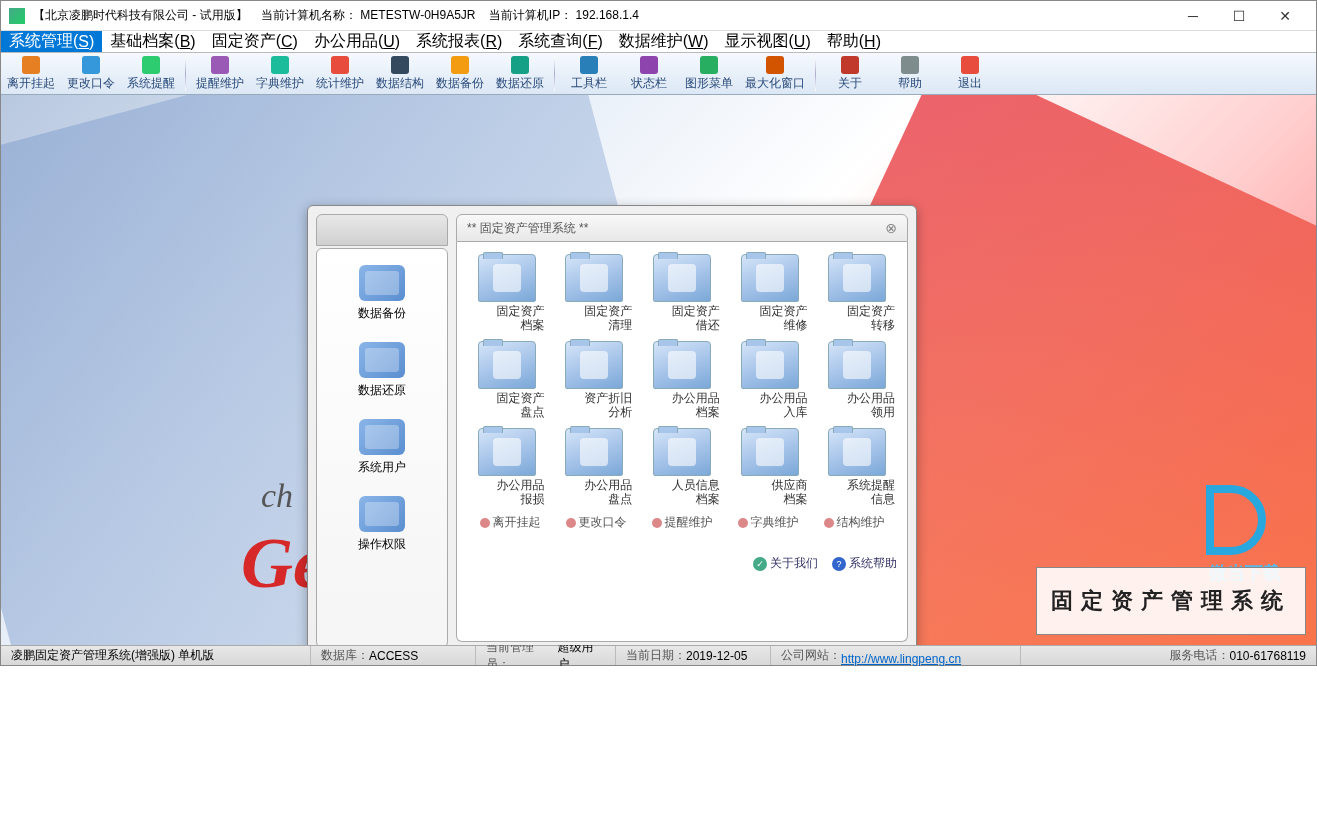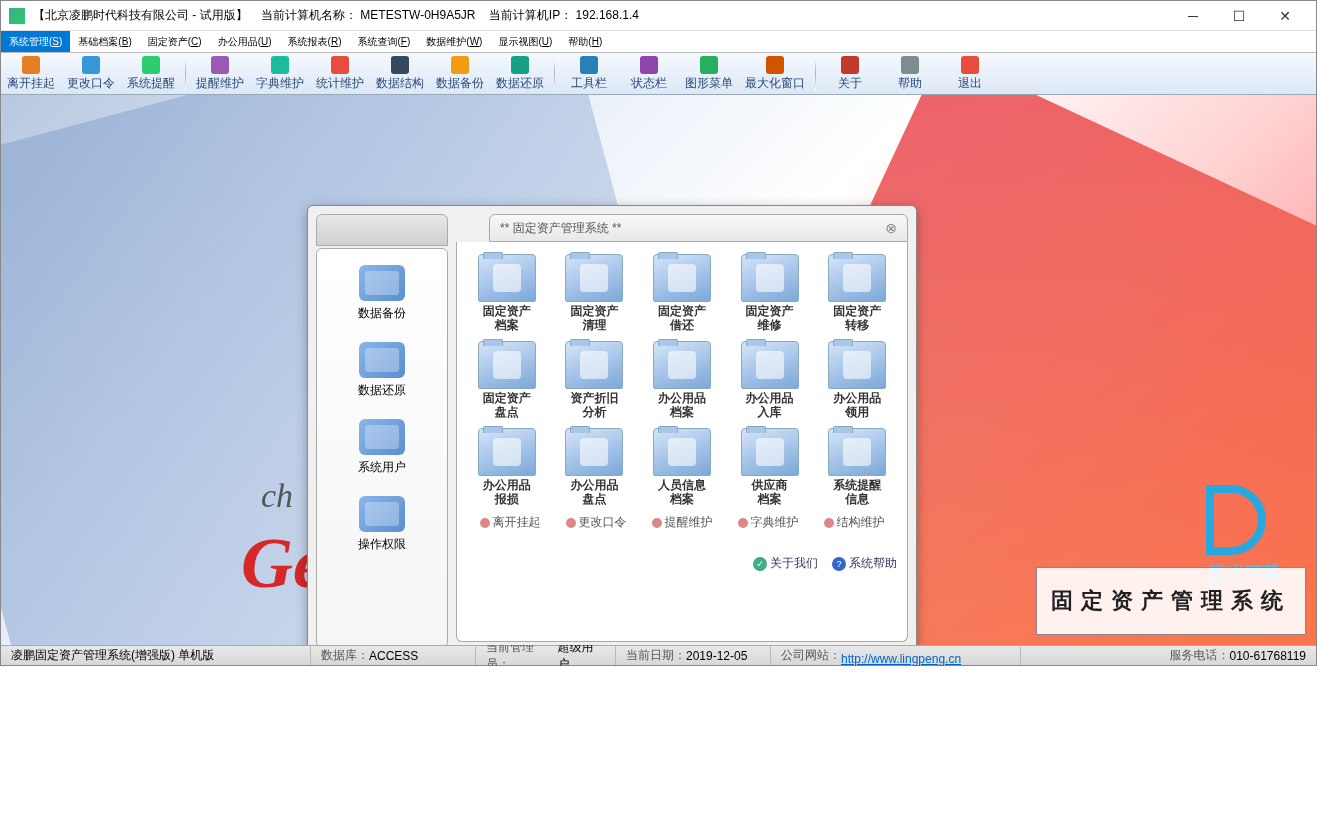--- a/index.html
+++ b/index.html
@@ -3,46 +3,46 @@
 <meta charset="utf-8">
 <style>
 * { margin: 0; padding: 0; box-sizing: border-box; }
 body { font-family: "Microsoft YaHei", "SimSun", sans-serif; font-size: 12px; background: #fff; overflow: hidden; }
 .window { width: 1317px; height: 666px; display: flex; flex-direction: column; border: 1px solid #888; }
 .titlebar { height: 30px; background: #fff; display: flex; align-items: center; padding: 0 8px; border-bottom: 1px solid #ddd; }
 .titlebar-icon { width: 16px; height: 16px; background: linear-gradient(135deg,#4a8,#2c6); margin-right: 8px; }
 .titlebar-text { flex: 1; font-size: 12px; color: #000; }
 .win-controls { display: flex; gap: 0; }
 .win-btn { width: 46px; height: 28px; display: flex; align-items: center; justify-content: center; font-size: 14px; color: #333; cursor: pointer; }
-.menubar { height: 22px; background: #fff; display: flex; align-items: stretch; border-bottom: 1px solid #bbb; font-size: 10px; }
+.menubar { height: 22px; background: #fff; display: flex; align-items: stretch; border-bottom: 1px solid #bbb; font-size: 16px; }
 .menu-item { padding: 0 8px; display: flex; align-items: center; cursor: pointer; }
 .menu-item.active { background: #0078d7; color: #fff; }
 .menu-item u { text-decoration: underline; }
 .toolbar { height: 42px; background: linear-gradient(#f5f9fe,#dce8f5); display: flex; align-items: center; border-bottom: 1px solid #9ab; }
 .tool-btn { min-width: 60px; height: 40px; display: flex; flex-direction: column; align-items: center; justify-content: center; padding: 0 6px; cursor: pointer; font-size: 12px; color: #2a4a7a; }
 .tool-icon { width: 18px; height: 18px; margin-bottom: 1px; }
 .tool-sep { width: 1px; height: 34px; background: linear-gradient(#fff,#aac,#fff); margin: 0 4px; }
 .workspace { flex: 1; position: relative; background: linear-gradient(135deg,#b8c8e0 0%,#e8eff8 30%,#fff 50%,#ffd0d0 70%,#ff6b6b 100%); overflow: hidden; }
 .bg-keyboard { position: absolute; left: -50px; top: -20px; width: 700px; height: 600px; background: linear-gradient(135deg,#8aa5d0,#c5d5eb); transform: rotate(-15deg); opacity: 0.7; border-radius: 20px; }
 .bg-usb { position: absolute; right: -50px; top: 50px; width: 600px; height: 700px; background: linear-gradient(135deg,#e63946,#ff8c42); transform: rotate(25deg); opacity: 0.8; border-radius: 30px; }
 .bg-text { position: absolute; left: 240px; bottom: 40px; font-size: 72px; font-weight: bold; font-style: italic; color: #d62828; font-family: serif; }
 .dialog { position: absolute; left: 306px; top: 110px; width: 610px; height: 450px; background: #f0f0f0; border: 1px solid #888; border-radius: 6px; box-shadow: 0 3px 12px rgba(0,0,0,0.3); display: flex; }
 .dialog-left { width: 148px; padding: 8px; }
 .tab-header { height: 32px; background: linear-gradient(#e8e8e8,#d0d0d0); border: 1px solid #aaa; border-radius: 6px 6px 0 0; margin-bottom: 2px; }
 .left-panel { border: 1px solid #aaa; border-radius: 6px; background: linear-gradient(#fff,#f5f5f5); height: 400px; display: flex; flex-direction: column; align-items: center; padding-top: 10px; }
 .left-item { width: 100%; text-align: center; padding: 6px 0 14px; cursor: pointer; }
 .left-icon { width: 46px; height: 36px; margin: 0 auto 4px; background: linear-gradient(135deg,#6ba3e0,#3d7ac7); border-radius: 6px; position: relative; }
 .left-icon.folder { background: linear-gradient(135deg,#8ab5e8,#5a8ed0); }
 .left-icon::after { content:''; position:absolute; inset:6px; background:rgba(255,255,255,0.3); border-radius:3px; }
 .dialog-right { flex: 1; padding: 8px 8px 8px 0; }
-.right-header { height: 28px; background: linear-gradient(#f8f8f8,#e8e8e8); border: 1px solid #aaa; border-radius: 6px 6px 0 0; display: flex; align-items: center; padding: 0 10px; font-size: 12px; color: #555; margin-left: 33px; }
+.right-header { height: 28px; background: linear-gradient(#f8f8f8,#e8e8e8); border: 1px solid #aaa; border-radius: 6px 6px 0 0; display: flex; align-items: center; padding: 0 10px; font-size: 12px; color: #555; }
 .right-header .close-x { margin-left: auto; color: #888; cursor: pointer; font-size: 14px; }
 .right-body { border: 1px solid #aaa; border-top: 0; border-radius: 0 0 6px 6px; background: #fff; height: 400px; padding: 10px; }
 .icon-grid { display: grid; grid-template-columns: repeat(5,1fr); gap: 4px 8px; }
-.grid-item { text-align: center; cursor: pointer; padding: 2px; font-weight: bold; }
+.grid-item { text-align: right; cursor: pointer; padding: 2px; }
 .grid-icon { width: 58px; height: 48px; margin: 0 auto 2px; background: linear-gradient(160deg,#d5e5f8 0%,#a8c5ea 50%,#7ba8d8 100%); border: 1px solid #8ab; border-radius: 4px 4px 2px 2px; position: relative; }
 .grid-icon::before { content:''; position:absolute; top:-3px; left:4px; width:18px; height:6px; background:#a8c5ea; border:1px solid #8ab; border-bottom:0; border-radius:2px 2px 0 0; }
 .grid-icon-inner { position:absolute; left:50%; top:50%; transform:translate(-50%,-50%); width:28px; height:28px; background:rgba(255,255,255,0.6); border-radius:4px; }
 .grid-label { font-size: 12px; line-height: 1.2; color: #333; }
 .link-row { display: flex; justify-content: space-around; margin-top: 6px; font-size: 12px; }
 .link-item { display: flex; align-items: center; gap: 3px; color: #555; cursor: pointer; }
 .link-dot { width: 10px; height: 10px; background: #d88; border-radius: 50%; }
 .footer-links { display: flex; justify-content: flex-end; gap: 14px; margin-top: 24px; font-size: 12px; }
 .footer-link { display: flex; align-items: center; gap: 3px; color: #336; cursor: pointer; }
 .badge { width: 14px; height: 14px; border-radius: 50%; background: #4a8; display: inline-flex; align-items: center; justify-content: center; color: #fff; font-size: 9px; }

